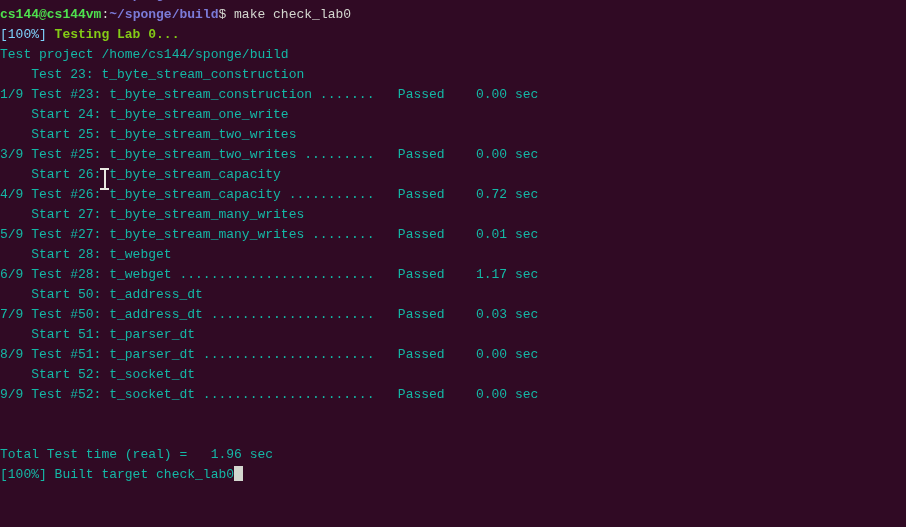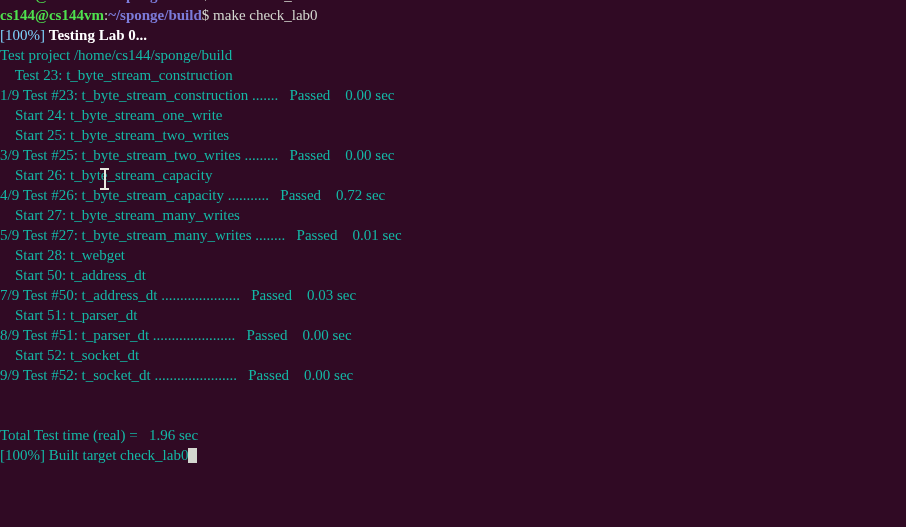--- a/index.html
+++ b/index.html
@@ -6,22 +6,22 @@
     margin: 0;
     padding: 0;
     background: #300a24;
   }
   #terminal {
     position: relative;
     width: 906px;
     height: 527px;
     background: #300a24;
     overflow: hidden;
-    font-family: Liberation Serif, serif;
-    font-size: 15px;
+    font-family: Liberation Mono, monospace;
+    font-size: 13px;
     line-height: 20px;
     color: #d3d7cf;
     -webkit-font-smoothing: antialiased;
   }
   #screen {
     position: absolute;
     left: 0;
     top: -15px;           
     width: 906px;
     padding: 0;
@@ -30,21 +30,21 @@
     height: 20px;
     white-space: pre;
     letter-spacing: 0px;
   }
   .user   { color: #4ee04e; font-weight: bold; }
   .punct  { color: #d3d7cf; }
   .path   { color: #7b7bd8; font-weight: bold; }
   .prompt { color: #d3d7cf; }
   .cmd    { color: #d3d7cf; }
   .pct    { color: #7dd3fc; }
-  .testing{ color: #ffffff; font-weight: bold; text-align: right; }
+  .testing{ color: #84cc16; font-weight: bold; text-align: right; }
   .plain  { color: #14b8a6; }
 
   
   .cursor-block {
     display: inline-block;
     width: 9px;
     height: 15px;
     background: #d3d7cf;
     vertical-align: -3px;
   }
@@ -93,20 +93,21 @@
     <div class="row plain">    Test 23: t_byte_stream_construction</div>
     <div class="row plain">1/9 Test #23: t_byte_stream_construction .......   Passed    0.00 sec</div>
     <div class="row plain">    Start 24: t_byte_stream_one_write</div>
     <div class="row plain">    Start 25: t_byte_stream_two_writes</div>
     <div class="row plain">3/9 Test #25: t_byte_stream_two_writes .........   Passed    0.00 sec</div>
     <div class="row plain">    Start 26: t_byte_stream_capacity</div>
     <div class="row plain">4/9 Test #26: t_byte_stream_capacity ...........   Passed    0.72 sec</div>
     <div class="row plain">    Start 27: t_byte_stream_many_writes</div>
     <div class="row plain">5/9 Test #27: t_byte_stream_many_writes ........   Passed    0.01 sec</div>
     <div class="row plain">    Start 28: t_webget</div>
+    <div class="row plain">6/9 Test #28: t_webget .........................   Passed    1.17 sec</div>
     <div class="row plain">    Start 50: t_address_dt</div>
     <div class="row plain">7/9 Test #50: t_address_dt .....................   Passed    0.03 sec</div>
     <div class="row plain">    Start 51: t_parser_dt</div>
     <div class="row plain">8/9 Test #51: t_parser_dt ......................   Passed    0.00 sec</div>
     <div class="row plain">    Start 52: t_socket_dt</div>
     <div class="row plain">9/9 Test #52: t_socket_dt ......................   Passed    0.00 sec</div>
 
     <div class="row plain"></div>
     <div class="row plain"></div>
     <div class="row plain">Total Test time (real) =   1.96 sec</div>

